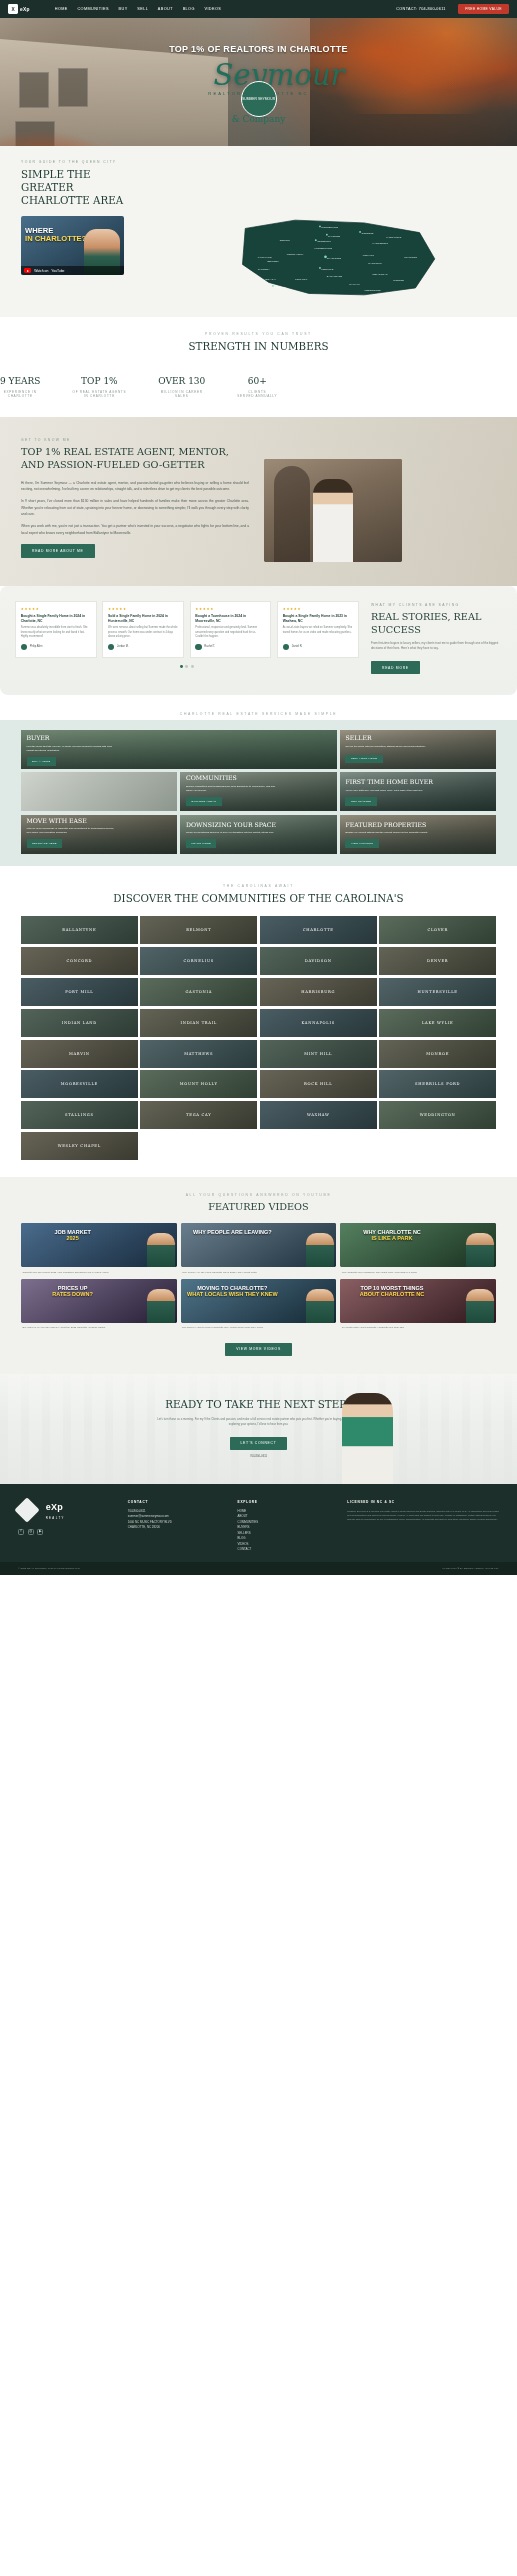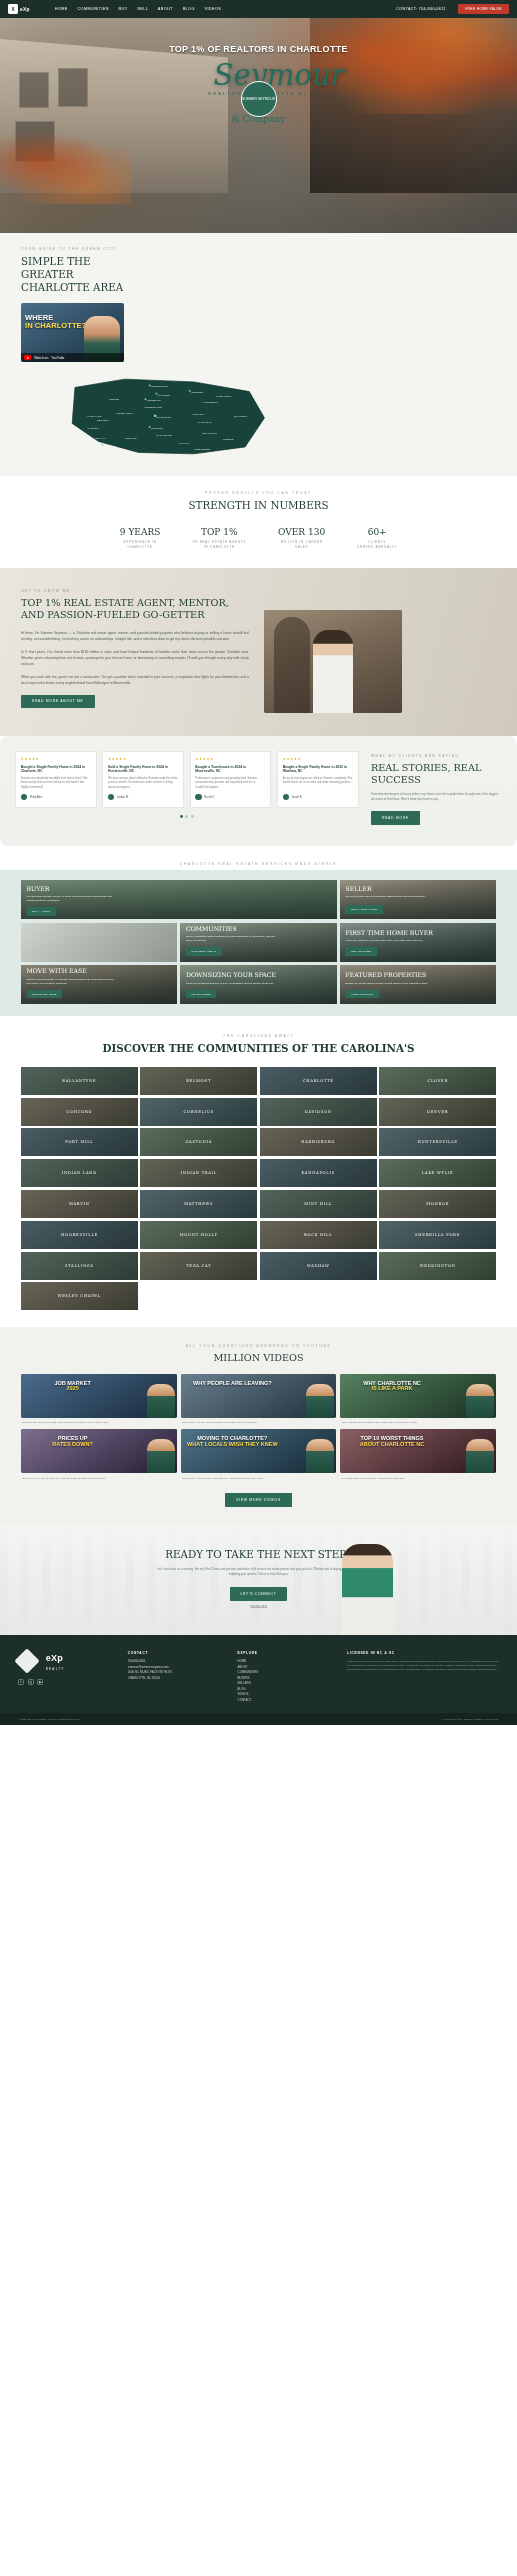--- a/index.html
+++ b/index.html
@@ -35,21 +35,21 @@
   .topnav { display: flex; gap: 9.7px; margin-left: 18px; font-size: 3.8px; letter-spacing: 0.4px; }
   .topbar .phone { margin-left: auto; font-size: 3.8px; }
   .btn-top {
     background: #c0392b; color: #fff; font-size: 3.4px; padding: 2.8px 7px;
     border-radius: 1.4px; letter-spacing: 0.3px; margin-left: 5.5px;
   }
 
   
   .hero {
     position: relative;
-    height: 215px;
+    height: 128px;
     overflow: hidden;
     background:
       radial-gradient(circle at 78% 18%, rgba(212,98,44,.55) 0%, rgba(212,98,44,0) 38%),
       radial-gradient(circle at 12% 72%, rgba(90,70,50,.5) 0%, rgba(90,70,50,0) 45%),
       linear-gradient(160deg, #b9ad9c 0%, #8e8375 35%, #6d6a60 60%, #4c4a44 100%);
   }
   .hero-building {
     position: absolute; left: 0; top: 21px; width: 228px; height: 154px;
     background: linear-gradient(180deg,#cbbfae 0%, #a79a88 55%, #7d7366 100%);
     clip-path: polygon(0 0, 100% 12%, 100% 100%, 0 100%);
@@ -111,21 +111,21 @@
     padding: 14px 21px 18px 21px;
     position: relative;
   }
   .mini-label {
     font-size: 3.4px; letter-spacing: 1.4px; color: #8a9a92; text-align: left; margin-bottom: 4.1px;
   }
   .explore h2 {
     font-family: "DejaVu Serif", serif; font-size: 10.3px; line-height: 1.25; color: #1f3b33;
     font-weight: normal; max-width: 124px;
   }
-  .explore-row { display: flex; gap: 12.4px; align-items: flex-start; margin-top: 9.7px; flex-direction: column; }
+  .explore-row { display: flex; gap: 12.4px; align-items: flex-start; margin-top: 9.7px; }
   .video-card {
     width: 103px; height: 59px; border-radius: 2.1px; overflow: hidden; position: relative;
     background: linear-gradient(150deg,#4a6f8a 0%, #2d4a5e 60%, #1c3040 100%);
     flex: none;
   }
   .video-card .vtitle {
     position: absolute; left: 4.1px; top: 11px; color: #fff; font-weight: bold;
     font-size: 7.6px; line-height: 1.05; text-shadow: 0 0.7px 1.4px rgba(0,0,0,.6);
   }
   .video-card .vtitle em { color: #ffd94a; font-style: normal; }
@@ -148,23 +148,23 @@
 
   
   .numbers {
     background: #fff; padding: 15px 0 18px 0; text-align: center;
   }
   .eyebrow {
     font-size: 3.4px; letter-spacing: 1.7px; color: #9aa8a2; margin-bottom: 4.1px;
   }
   .numbers h2 {
     font-family: "DejaVu Serif", serif; font-size: 10.3px; font-weight: normal; color: #1f3b33;
-    margin-bottom: 16px;
-  }
-  .stat-row { display: flex; justify-content: center; gap: 32px; }
+    margin-bottom: 24px;
+  }
+  .stat-row { display: flex; gap: 32px; }
   .stat .val { font-family: "DejaVu Serif", serif; font-size: 9px; color: #1f3b33; }
   .stat .lbl { font-size: 3.1px; letter-spacing: 0.7px; color: #8d9a94; margin-top: 3.4px; line-height: 1.5; }
 
   
   .bio {
     position: relative; padding: 21px 21px 23.4px 21px;
     background: linear-gradient(105deg, #e9e6df 0%, #dedacf 45%, #cfcabc 100%);
     display: flex; gap: 15px;
   }
   .bio-left { flex: 1; max-width: 228px; }
@@ -249,21 +249,21 @@
   .tile.t-firsttime { grid-column: 3; grid-row: 2; background: linear-gradient(180deg,rgba(25,45,38,.2),rgba(20,35,30,.78)), linear-gradient(140deg,#9aa7a0,#4c5a54); }
   .tile.t-comm { grid-column: 2; grid-row: 2; background: linear-gradient(180deg,rgba(25,45,38,.2),rgba(20,35,30,.78)), linear-gradient(140deg,#a9b0a2,#5f6a5c); }
   .tile.t-blank { grid-column: 1; grid-row: 2; background: linear-gradient(140deg,#cfd4cd,#8d968d); }
   .tile.t-move { grid-column: 1; grid-row: 3; background: linear-gradient(180deg,rgba(25,45,38,.2),rgba(20,35,30,.78)), linear-gradient(140deg,#a39a89,#5e5649); }
   .tile.t-down { grid-column: 2; grid-row: 3; background: linear-gradient(180deg,rgba(25,45,38,.2),rgba(20,35,30,.78)), linear-gradient(140deg,#9fae9b,#56655a); }
   .tile.t-feat { grid-column: 3; grid-row: 3; background: linear-gradient(180deg,rgba(25,45,38,.2),rgba(20,35,30,.78)), linear-gradient(140deg,#b3a894,#6b6052); }
 
   
   .comm-sec { padding: 18px 0 16.6px 0; background: #fff; text-align: center; }
   .comm-sec h2 {
-    font-family: "DejaVu Serif", serif; font-size: 10.3px; font-weight: bold; color: #1f3b33;
+    font-family: "DejaVu Serif", serif; font-size: 10.3px; font-weight: normal; color: #1f3b33;
     line-height: 1.3; margin-bottom: 11px;
   }
   .comm-grid {
     display: grid; grid-template-columns: repeat(4, 1fr); gap: 2.8px;
     padding: 0 21px;
   }
   .comm-card {
     height: 28px; position: relative; overflow: hidden;
     display: flex; align-items: center; justify-content: center;
   }
@@ -686,21 +686,21 @@
           <span class="cname">WEDDINGTON</span>
         </div>
         <div class="comm-card" style="background: linear-gradient(150deg, rgb(161, 144, 126), rgb(85, 72, 60));">
           <span class="cname">WESLEY CHAPEL</span>
         </div>
       </div>
   </div>
 
   <div class="vids-sec">
     <div class="eyebrow">ALL YOUR QUESTIONS ANSWERED ON YOUTUBE</div>
-    <h2>MILLION VIDEOS</h2>
+    <h2>FEATURED VIDEOS</h2>
     <div class="vid-grid" id="vid-grid">
         <div class="vid-item">
           <div class="vid-thumb" style="background: linear-gradient(150deg, rgb(74, 108, 141), rgb(23, 41, 58));">
             <div class="vh"><span>JOB MARKET</span><em>2025</em></div>
             <div class="vid-person2"></div>
           </div>
           <div class="vid-cap">Charlotte NC Job Market 2025 | Top Industries, Big Employers &amp; Who's Hiring</div>
         </div>
         <div class="vid-item">
           <div class="vid-thumb" style="background: linear-gradient(150deg, rgb(106, 127, 142), rgb(29, 47, 60));">

